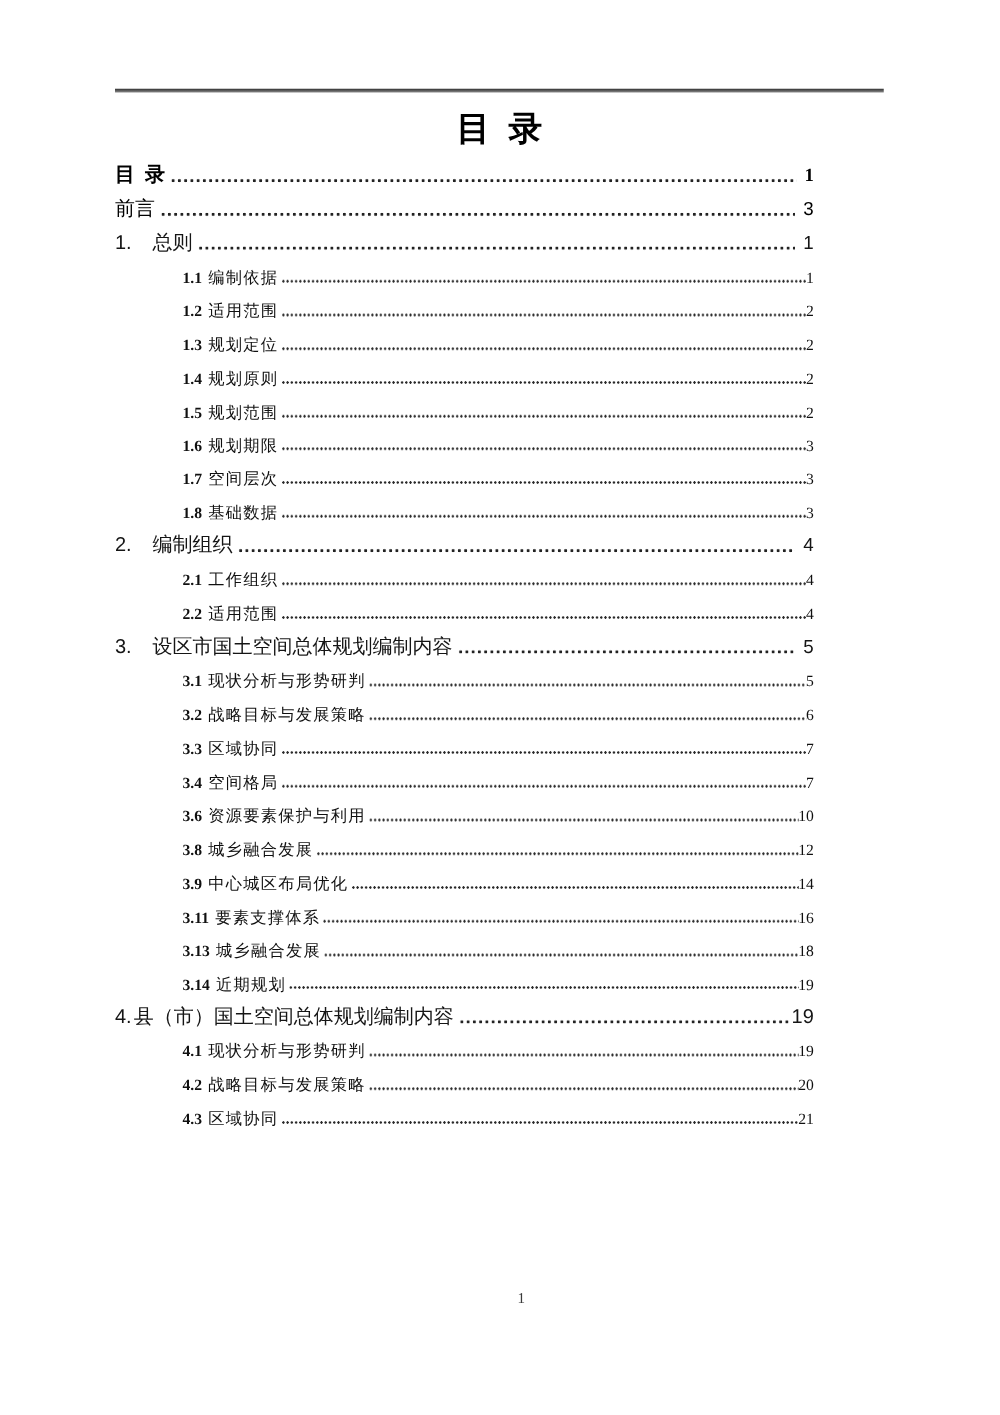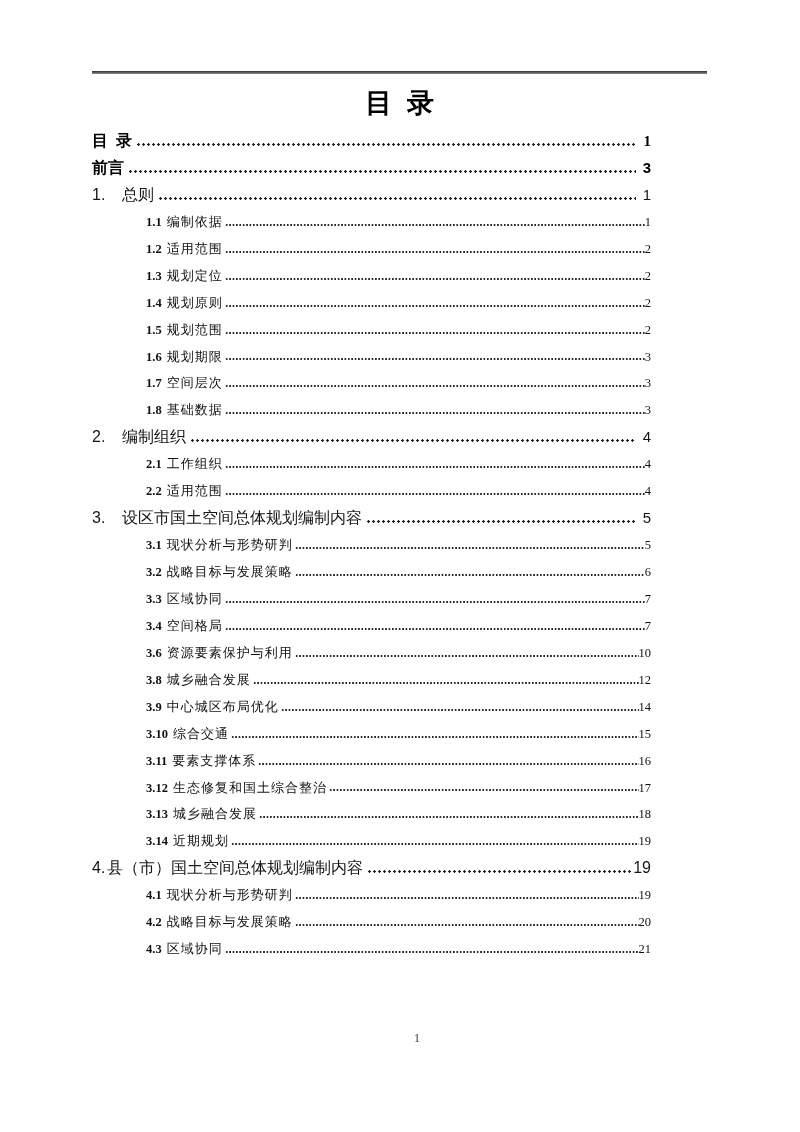--- a/index.html
+++ b/index.html
@@ -52,21 +52,21 @@
   }
   .lvl1 .pg { padding-left: 7px; font-size: 15px; }
   .lvl1.tight .num { min-width: 15px; }
   .lvl1.tight .pg { padding-left: 1px; font-size: 16px; }
   .lvl1.bold-serif {
     font-family: "Liberation Serif", serif;
     font-weight: bold;
     word-spacing: 4px;
     color: #000;
   }
-  .lvl1.bold-sans { font-weight: bold; color: #000; text-align: right; }
+  .lvl1.bold-sans { font-weight: normal; color: #000; text-align: right; }
 
   
   .lvl2 {
     font-size: 13px;
     padding-left: 30px;
     font-family: "Liberation Serif", serif;
     color: #101010;
   }
   .lvl2 .num { font-weight: bold; margin-right: 5px; font-size: 12.5px; margin-left: 24px; }
   .lvl2 .text { letter-spacing: 1px; }
@@ -221,36 +221,24 @@
     <span class="leader"></span>
     <span class="pg">12</span>
   </div>
     <div class="toc-row lvl2">
     <span class="num">3.9</span>
     <span class="text">中心城区布局优化</span>
     <span class="leader"></span>
     <span class="pg">14</span>
   </div>
     <div class="toc-row lvl2">
-    <span class="num">3.10</span>
-    <span class="text">综合交通</span>
-    <span class="leader"></span>
-    <span class="pg">15</span>
-  </div>
-    <div class="toc-row lvl2">
     <span class="num">3.11</span>
     <span class="text">要素支撑体系</span>
     <span class="leader"></span>
     <span class="pg">16</span>
-  </div>
-    <div class="toc-row lvl2">
-    <span class="num">3.12</span>
-    <span class="text">生态修复和国土综合整治</span>
-    <span class="leader"></span>
-    <span class="pg">17</span>
   </div>
     <div class="toc-row lvl2">
     <span class="num">3.13</span>
     <span class="text">城乡融合发展</span>
     <span class="leader"></span>
     <span class="pg">18</span>
   </div>
     <div class="toc-row lvl2">
     <span class="num">3.14</span>
     <span class="text">近期规划</span>

